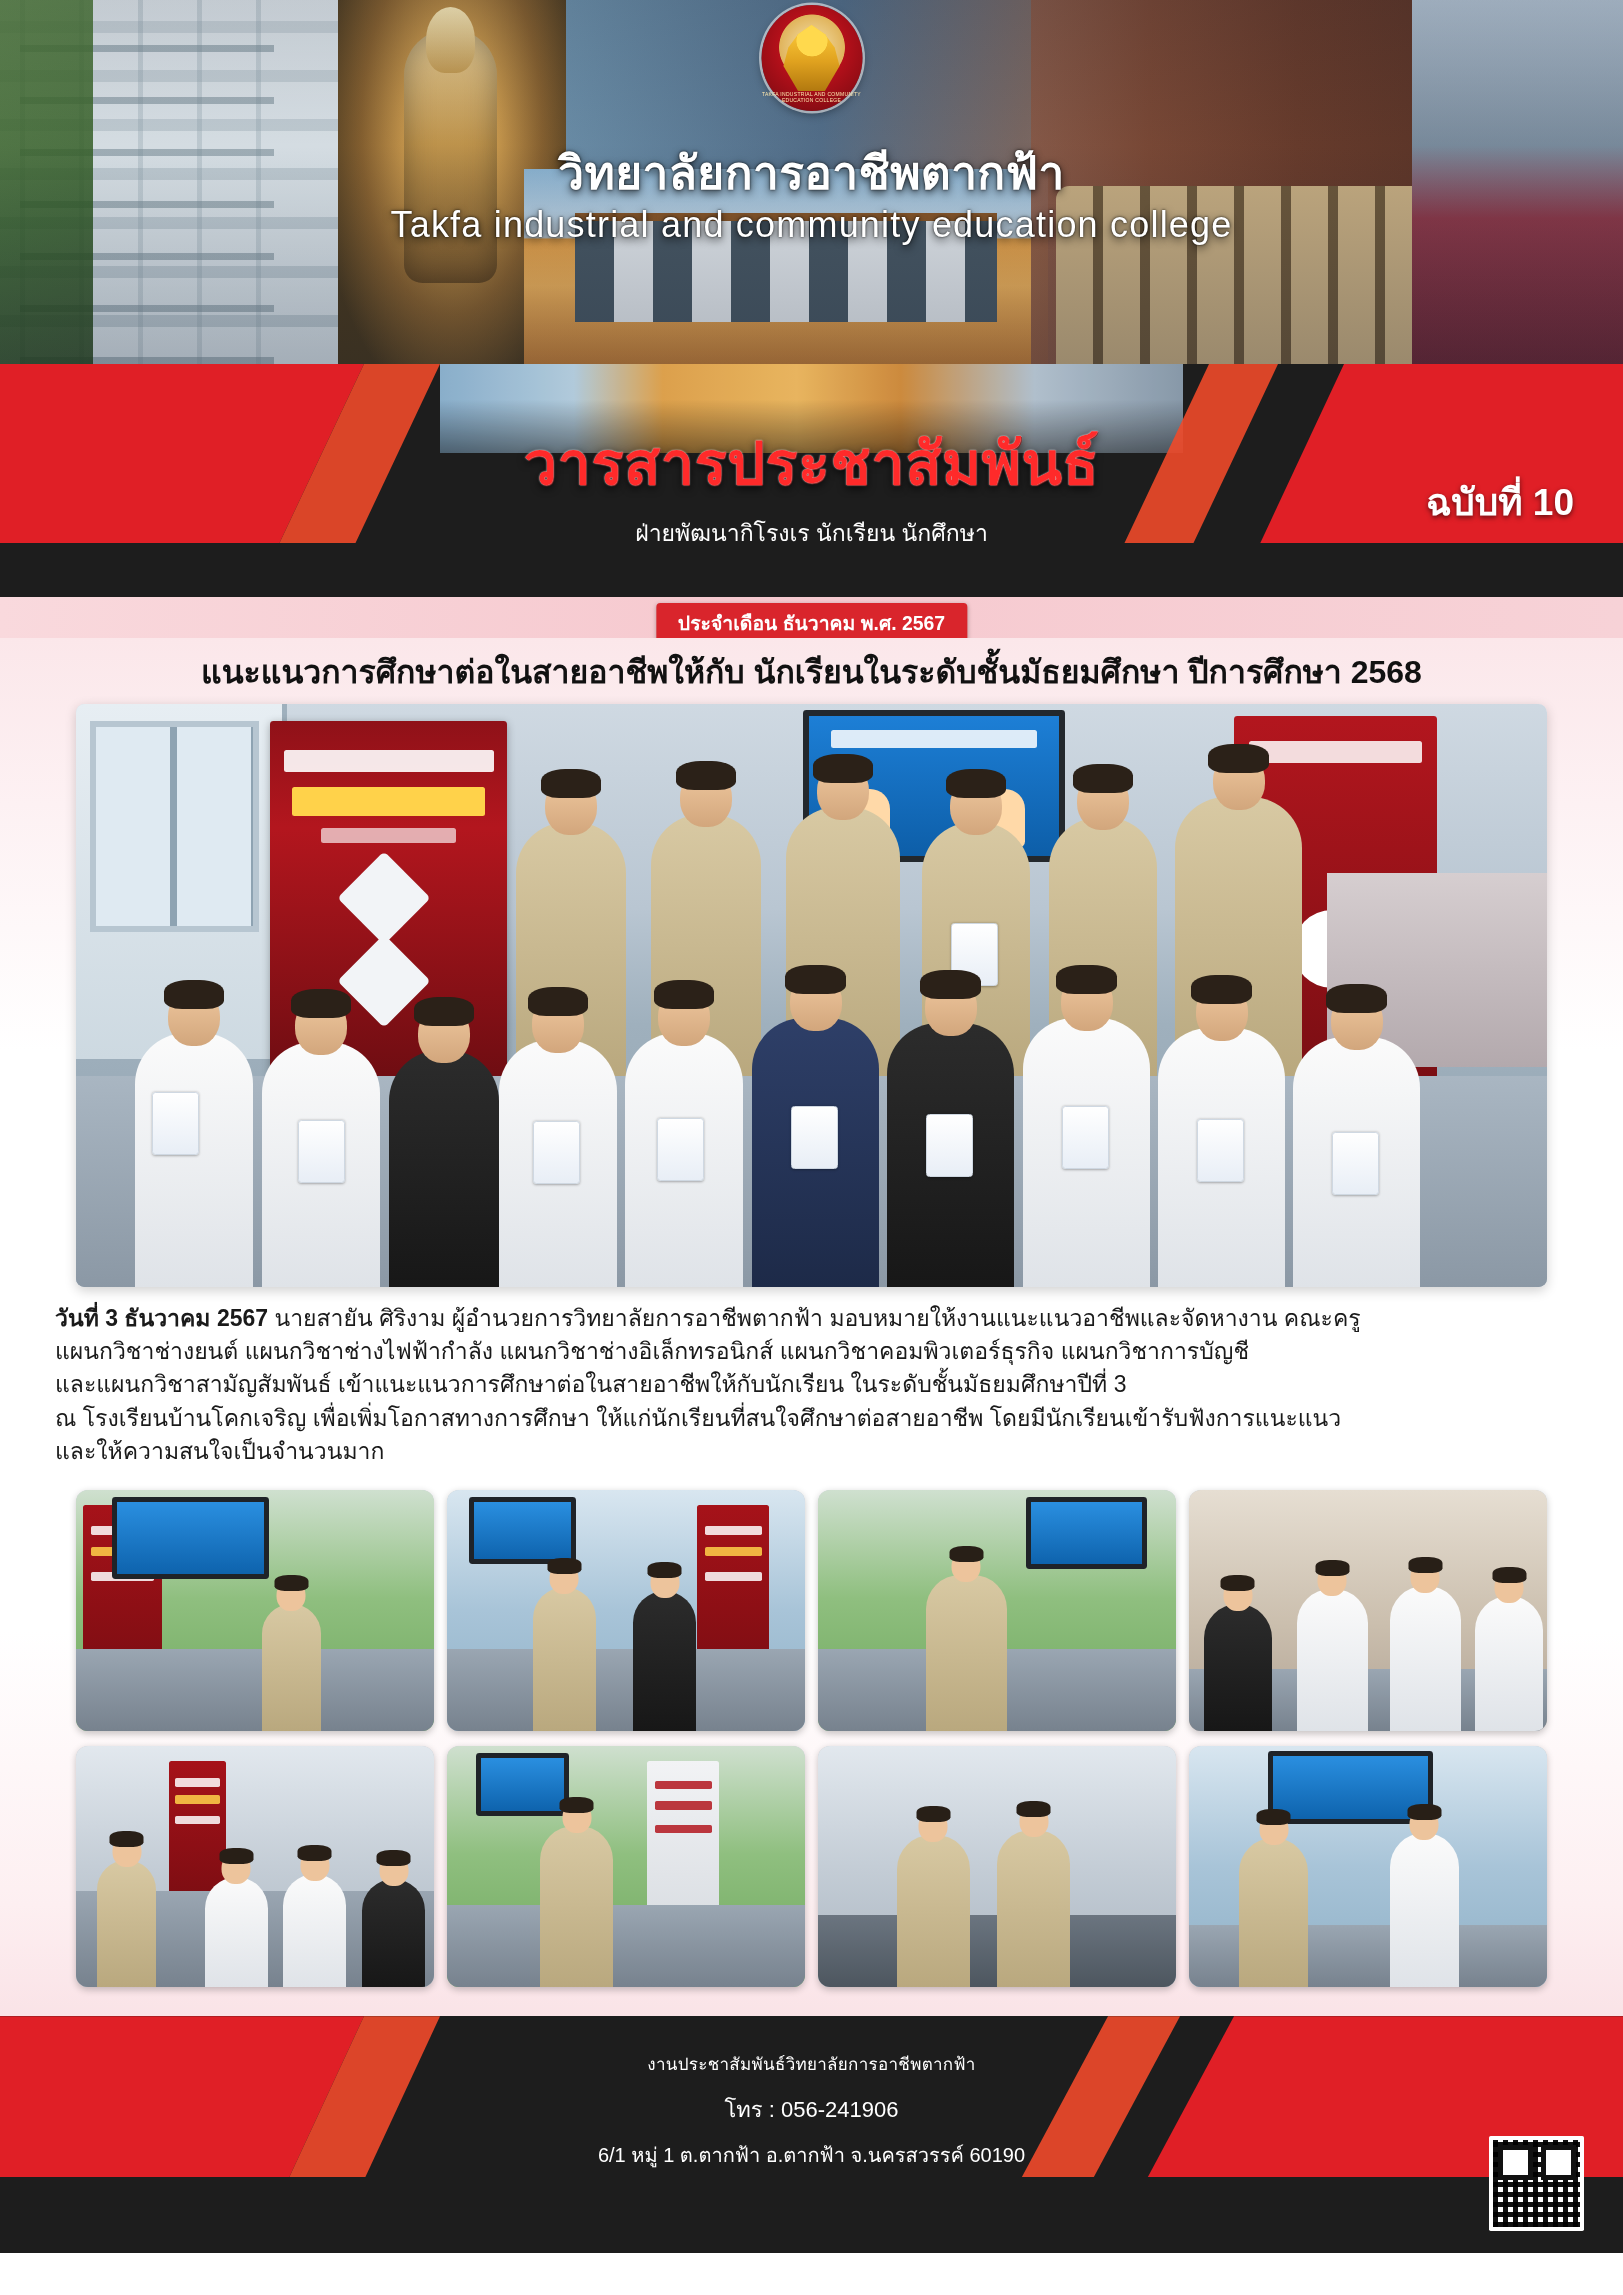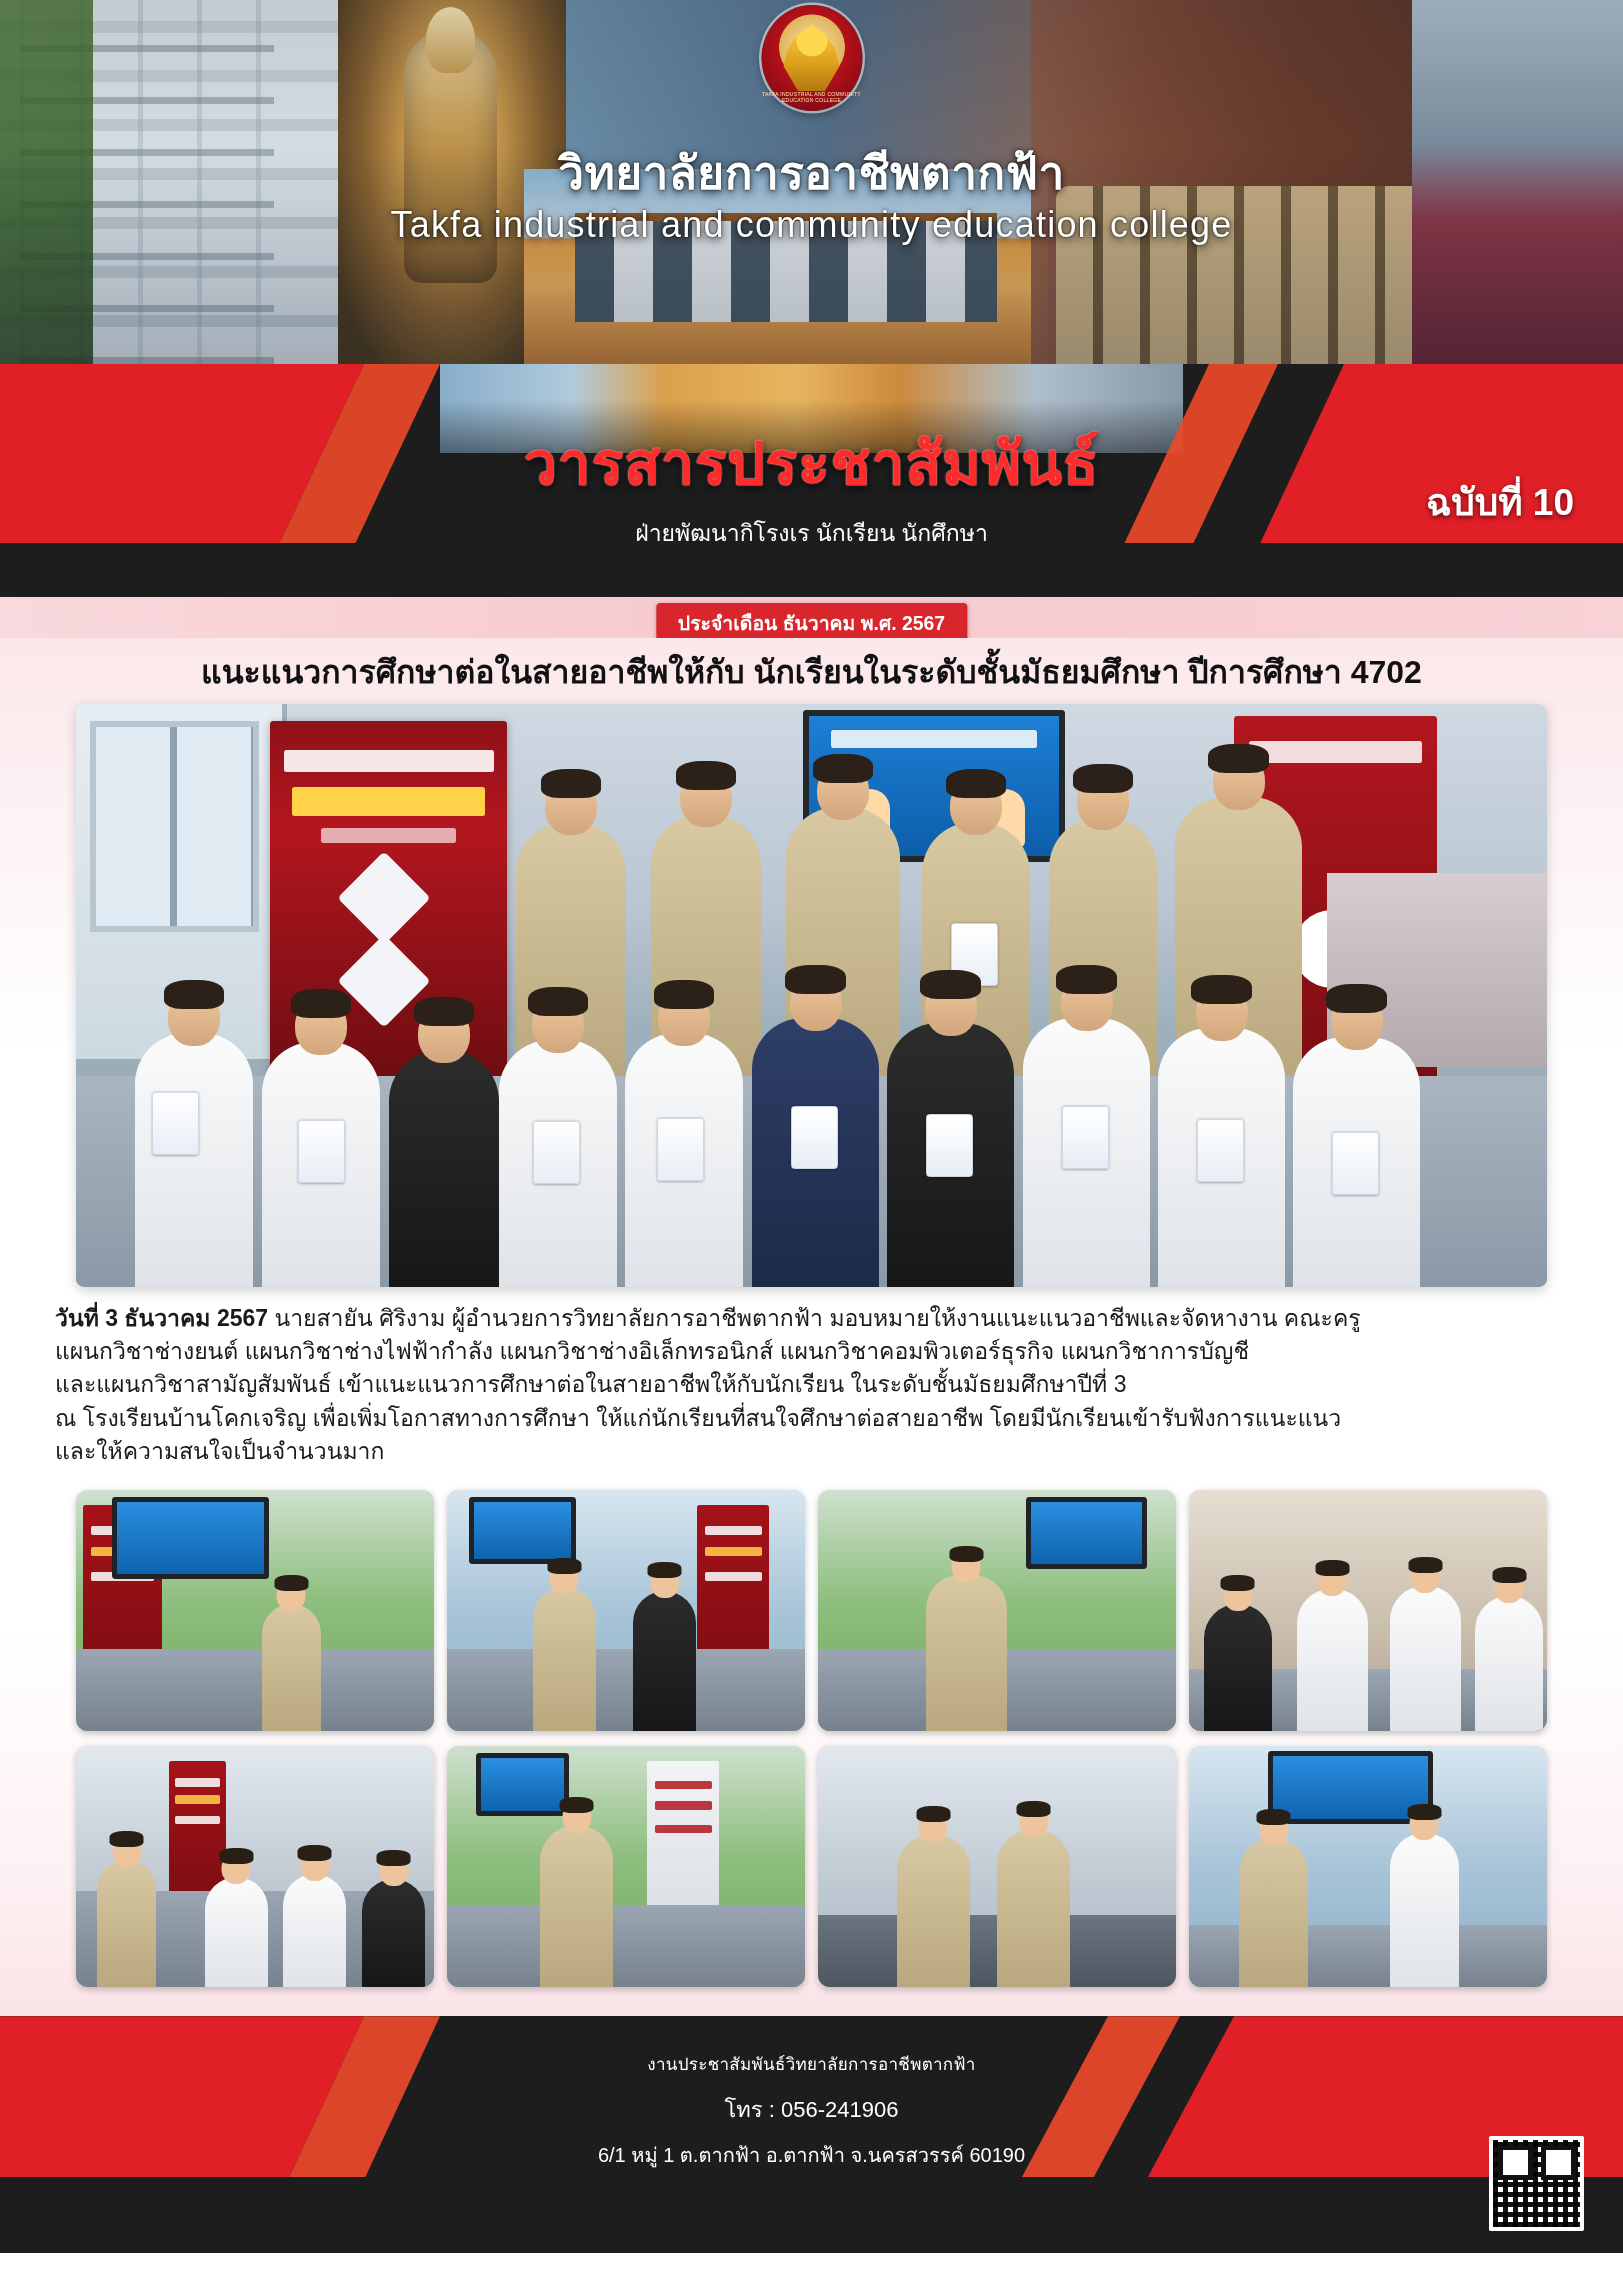--- a/index.html
+++ b/index.html
@@ -463,21 +463,21 @@
     </div>
     <div class="issue-no">ฉบับที่ 10</div>
   </div>
 
   <div class="monthwrap">
     <div class="pill">ประจำเดือน ธันวาคม พ.ศ. 2567</div>
   </div>
 
   <div class="content">
 
-    <div class="headline">แนะแนวการศึกษาต่อในสายอาชีพให้กับ นักเรียนในระดับชั้นมัธยมศึกษา ปีการศึกษา 4702</div>
+    <div class="headline">แนะแนวการศึกษาต่อในสายอาชีพให้กับ นักเรียนในระดับชั้นมัธยมศึกษา ปีการศึกษา 2568</div>
 
     <div class="hero" title="group photo">
       <div class="wallpanel"></div>
       <div class="window"></div>
       <div class="banner-left">
         <div class="bl-t1"></div>
           <div class="bl-t2"></div>
           <div class="bl-t3"></div>
         <div class="dia d1"></div>
           <div class="dia d2"></div>

